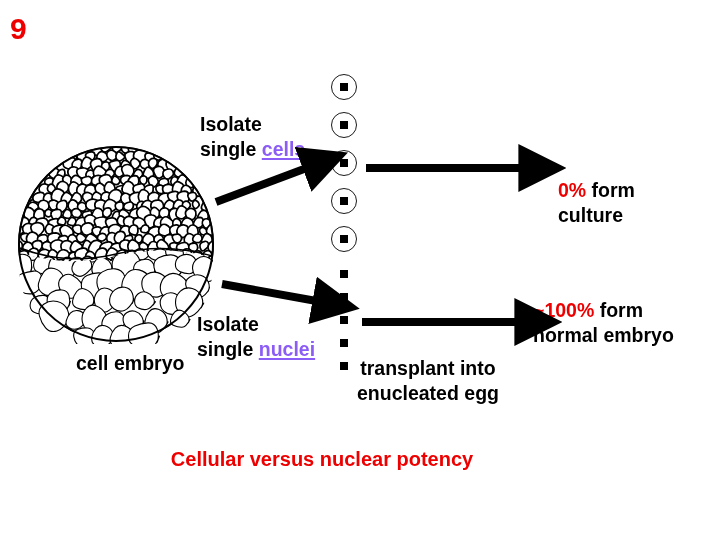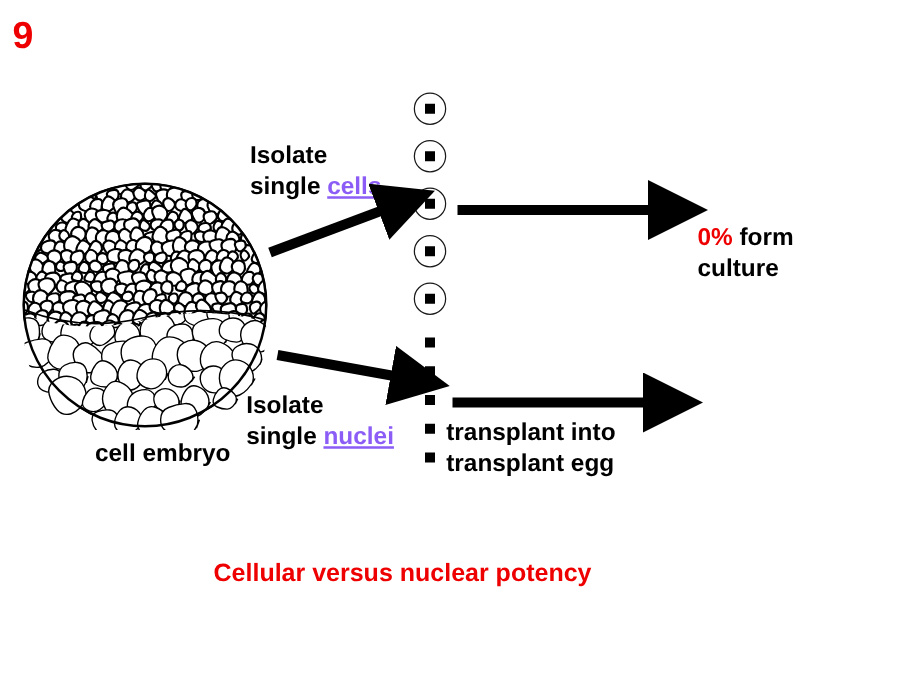--- a/index.html
+++ b/index.html
@@ -42,21 +42,21 @@
   .red-underline {
     color: #8b5cf6;
     text-decoration: underline;
     text-decoration-thickness: 2px;
     text-underline-offset: 2px;
   }
 
   #isolate-cells-label { left: 200px; top: 112px; }
   #isolate-nuclei-label { left: 197px; top: 312px; }
   #culture-label { left: 392px; top: 129px; }
-  #transplant-label { left: 357px; top: 334px; }
+  #transplant-label { left: 357px; top: 356px; text-align: center; }
   #embryo-caption { left: 76px; top: 351px; text-align: center; }
   #result-top { left: 558px; top: 142px; margin-top: 36px; }
   #result-bottom { left: 533px; top: 298px; }
 
   #bottom-caption {
     left: 0px;
     top: 448px;
     width: 644px;
     text-align: center;
     font-size: 20px;
@@ -457,23 +457,27 @@
     <div>culture</div>
   </div>
 
   <div class="abs textblock" id="isolate-nuclei-label">
     <div>Isolate</div>
     <div><span>single </span><span class="red-underline">nuclei</span></div>
   </div>
 
   <div class="abs textblock" id="transplant-label">
     <div>transplant into</div>
-    <div>transplant egg</div>
-  </div>
-
+    <div>enucleated egg</div>
+  </div>
+
+  <div class="abs textblock" id="result-bottom">
+    <div><span class="red">~100%</span><span> form</span></div>
+    <div>normal embryo</div>
+  </div>
 
   <div class="abs" id="cell-column">
       <div class="cell-icon" style="margin-bottom: 12px;">
         <div class="nucleus"></div>
       </div>
       <div class="cell-icon" style="margin-bottom: 12px;">
         <div class="nucleus"></div>
       </div>
       <div class="cell-icon" style="margin-bottom: 12px;">
         <div class="nucleus"></div>

